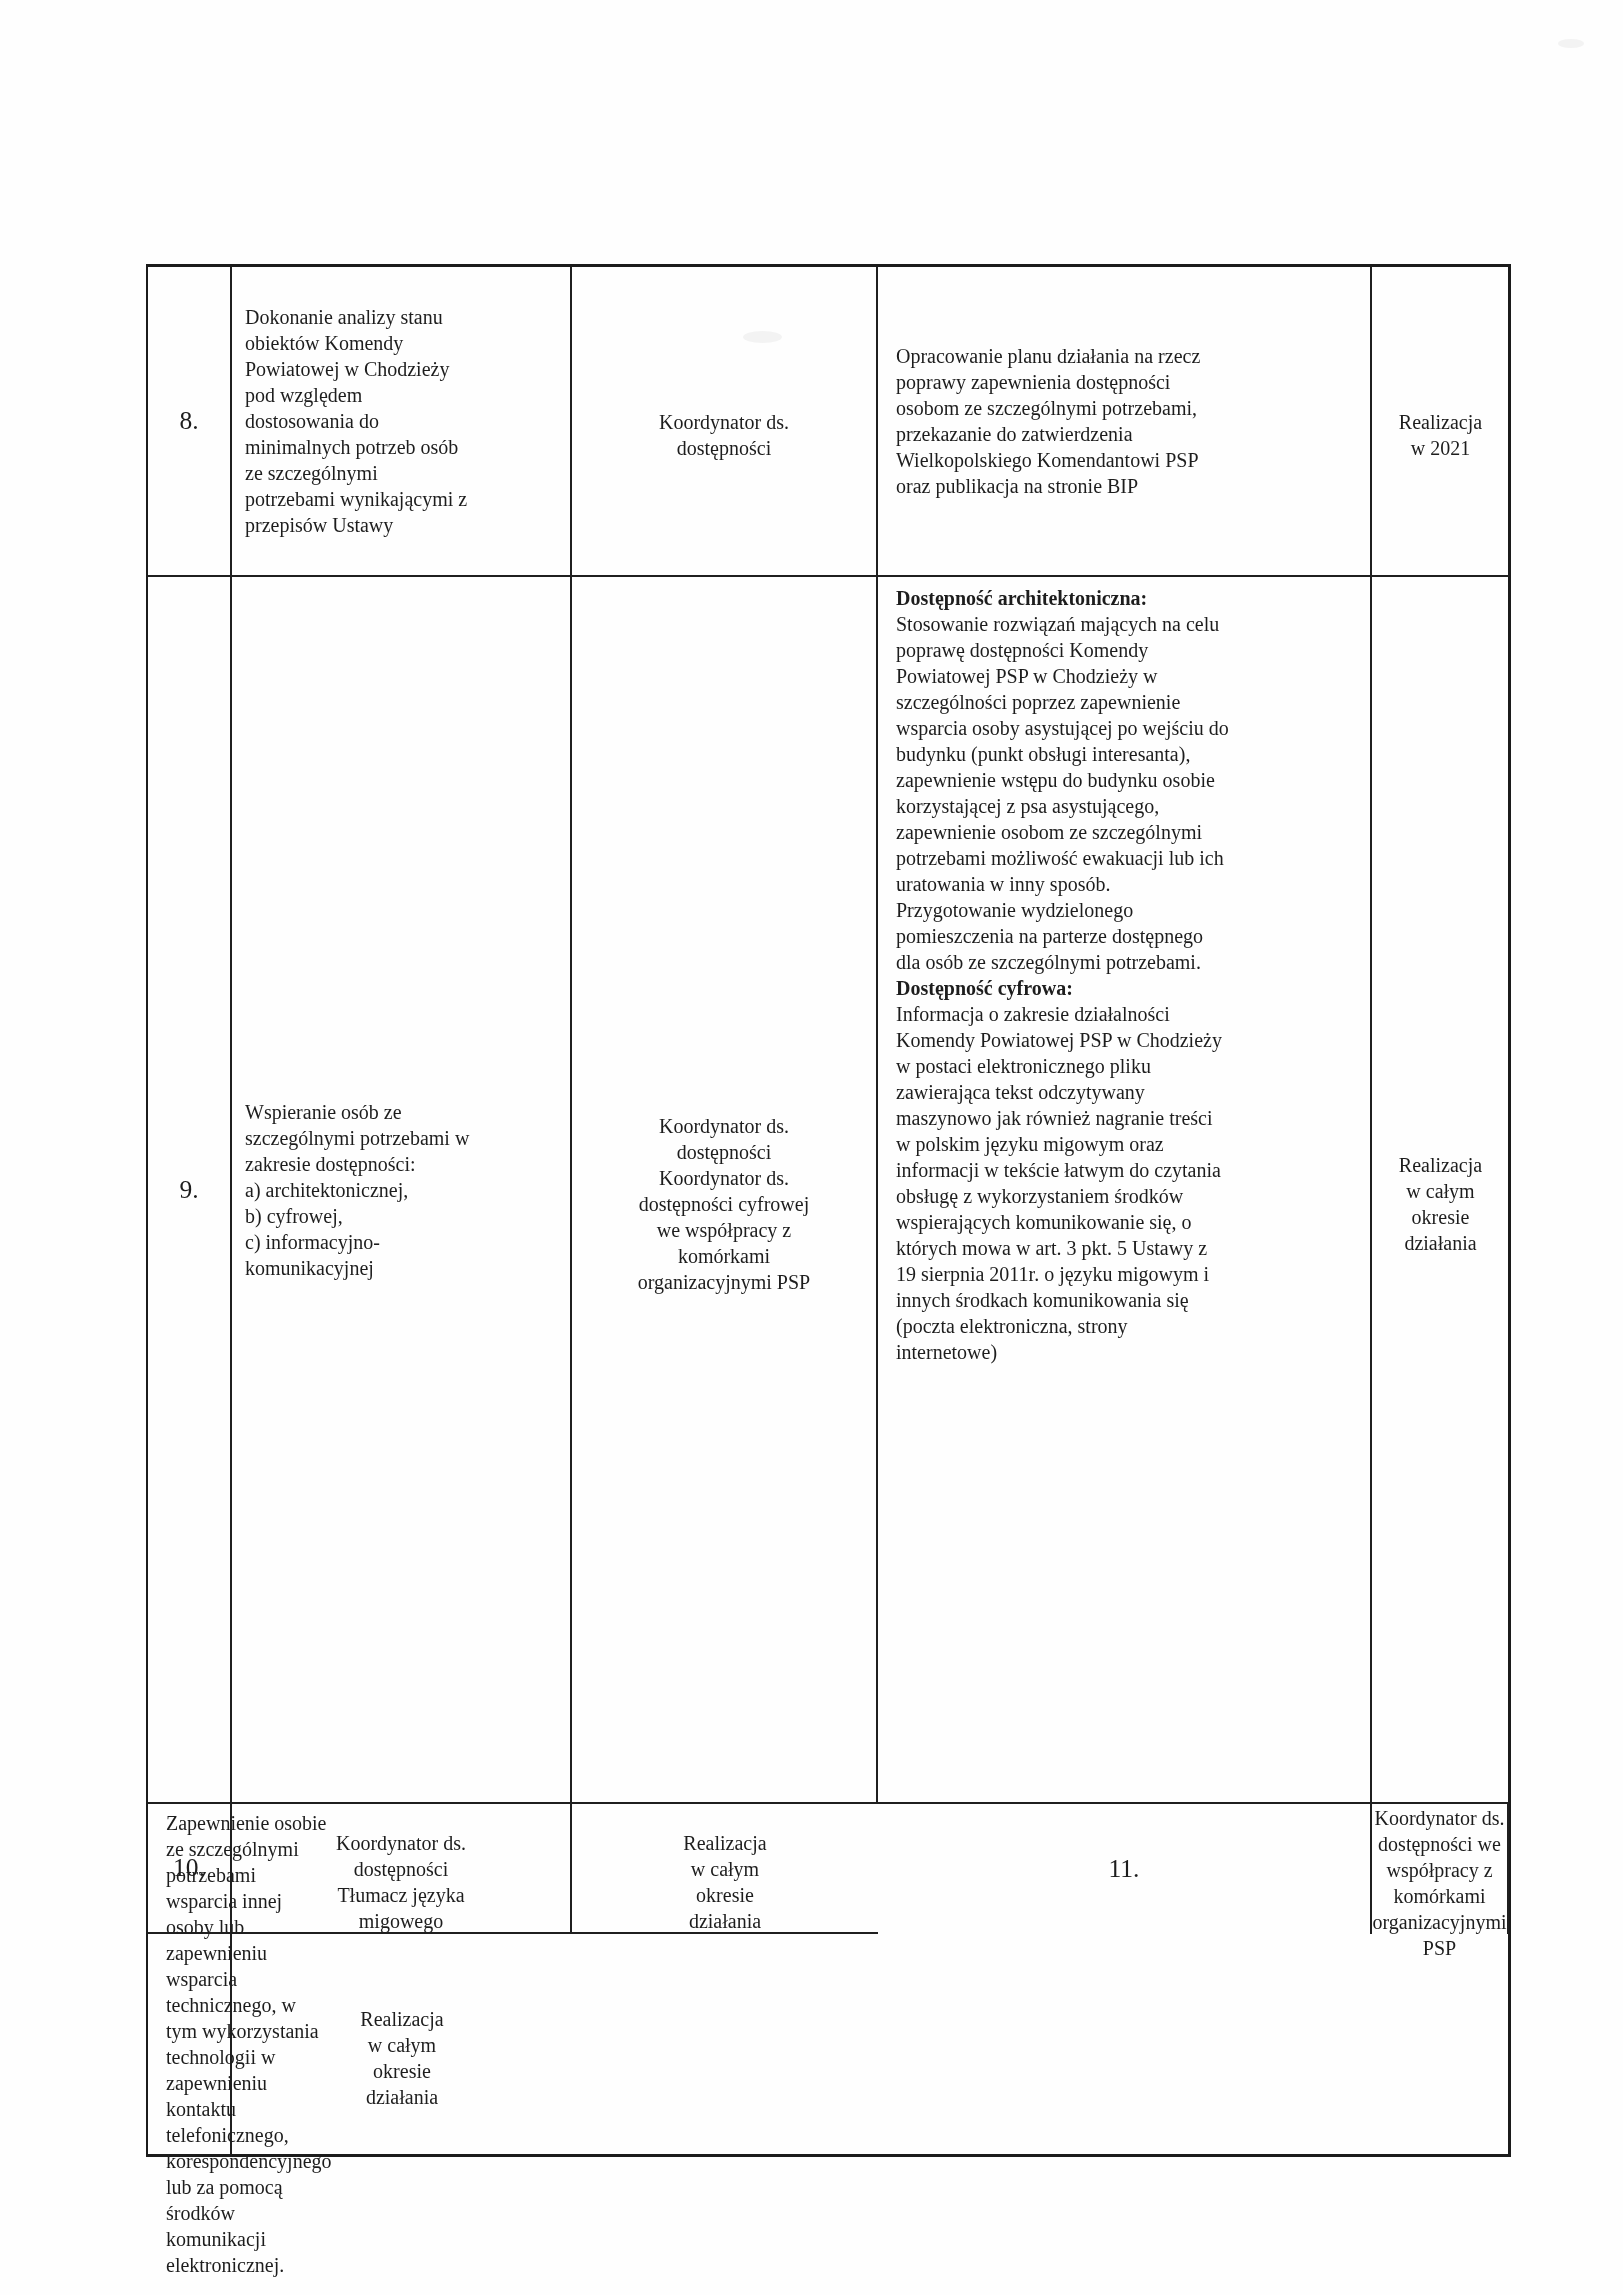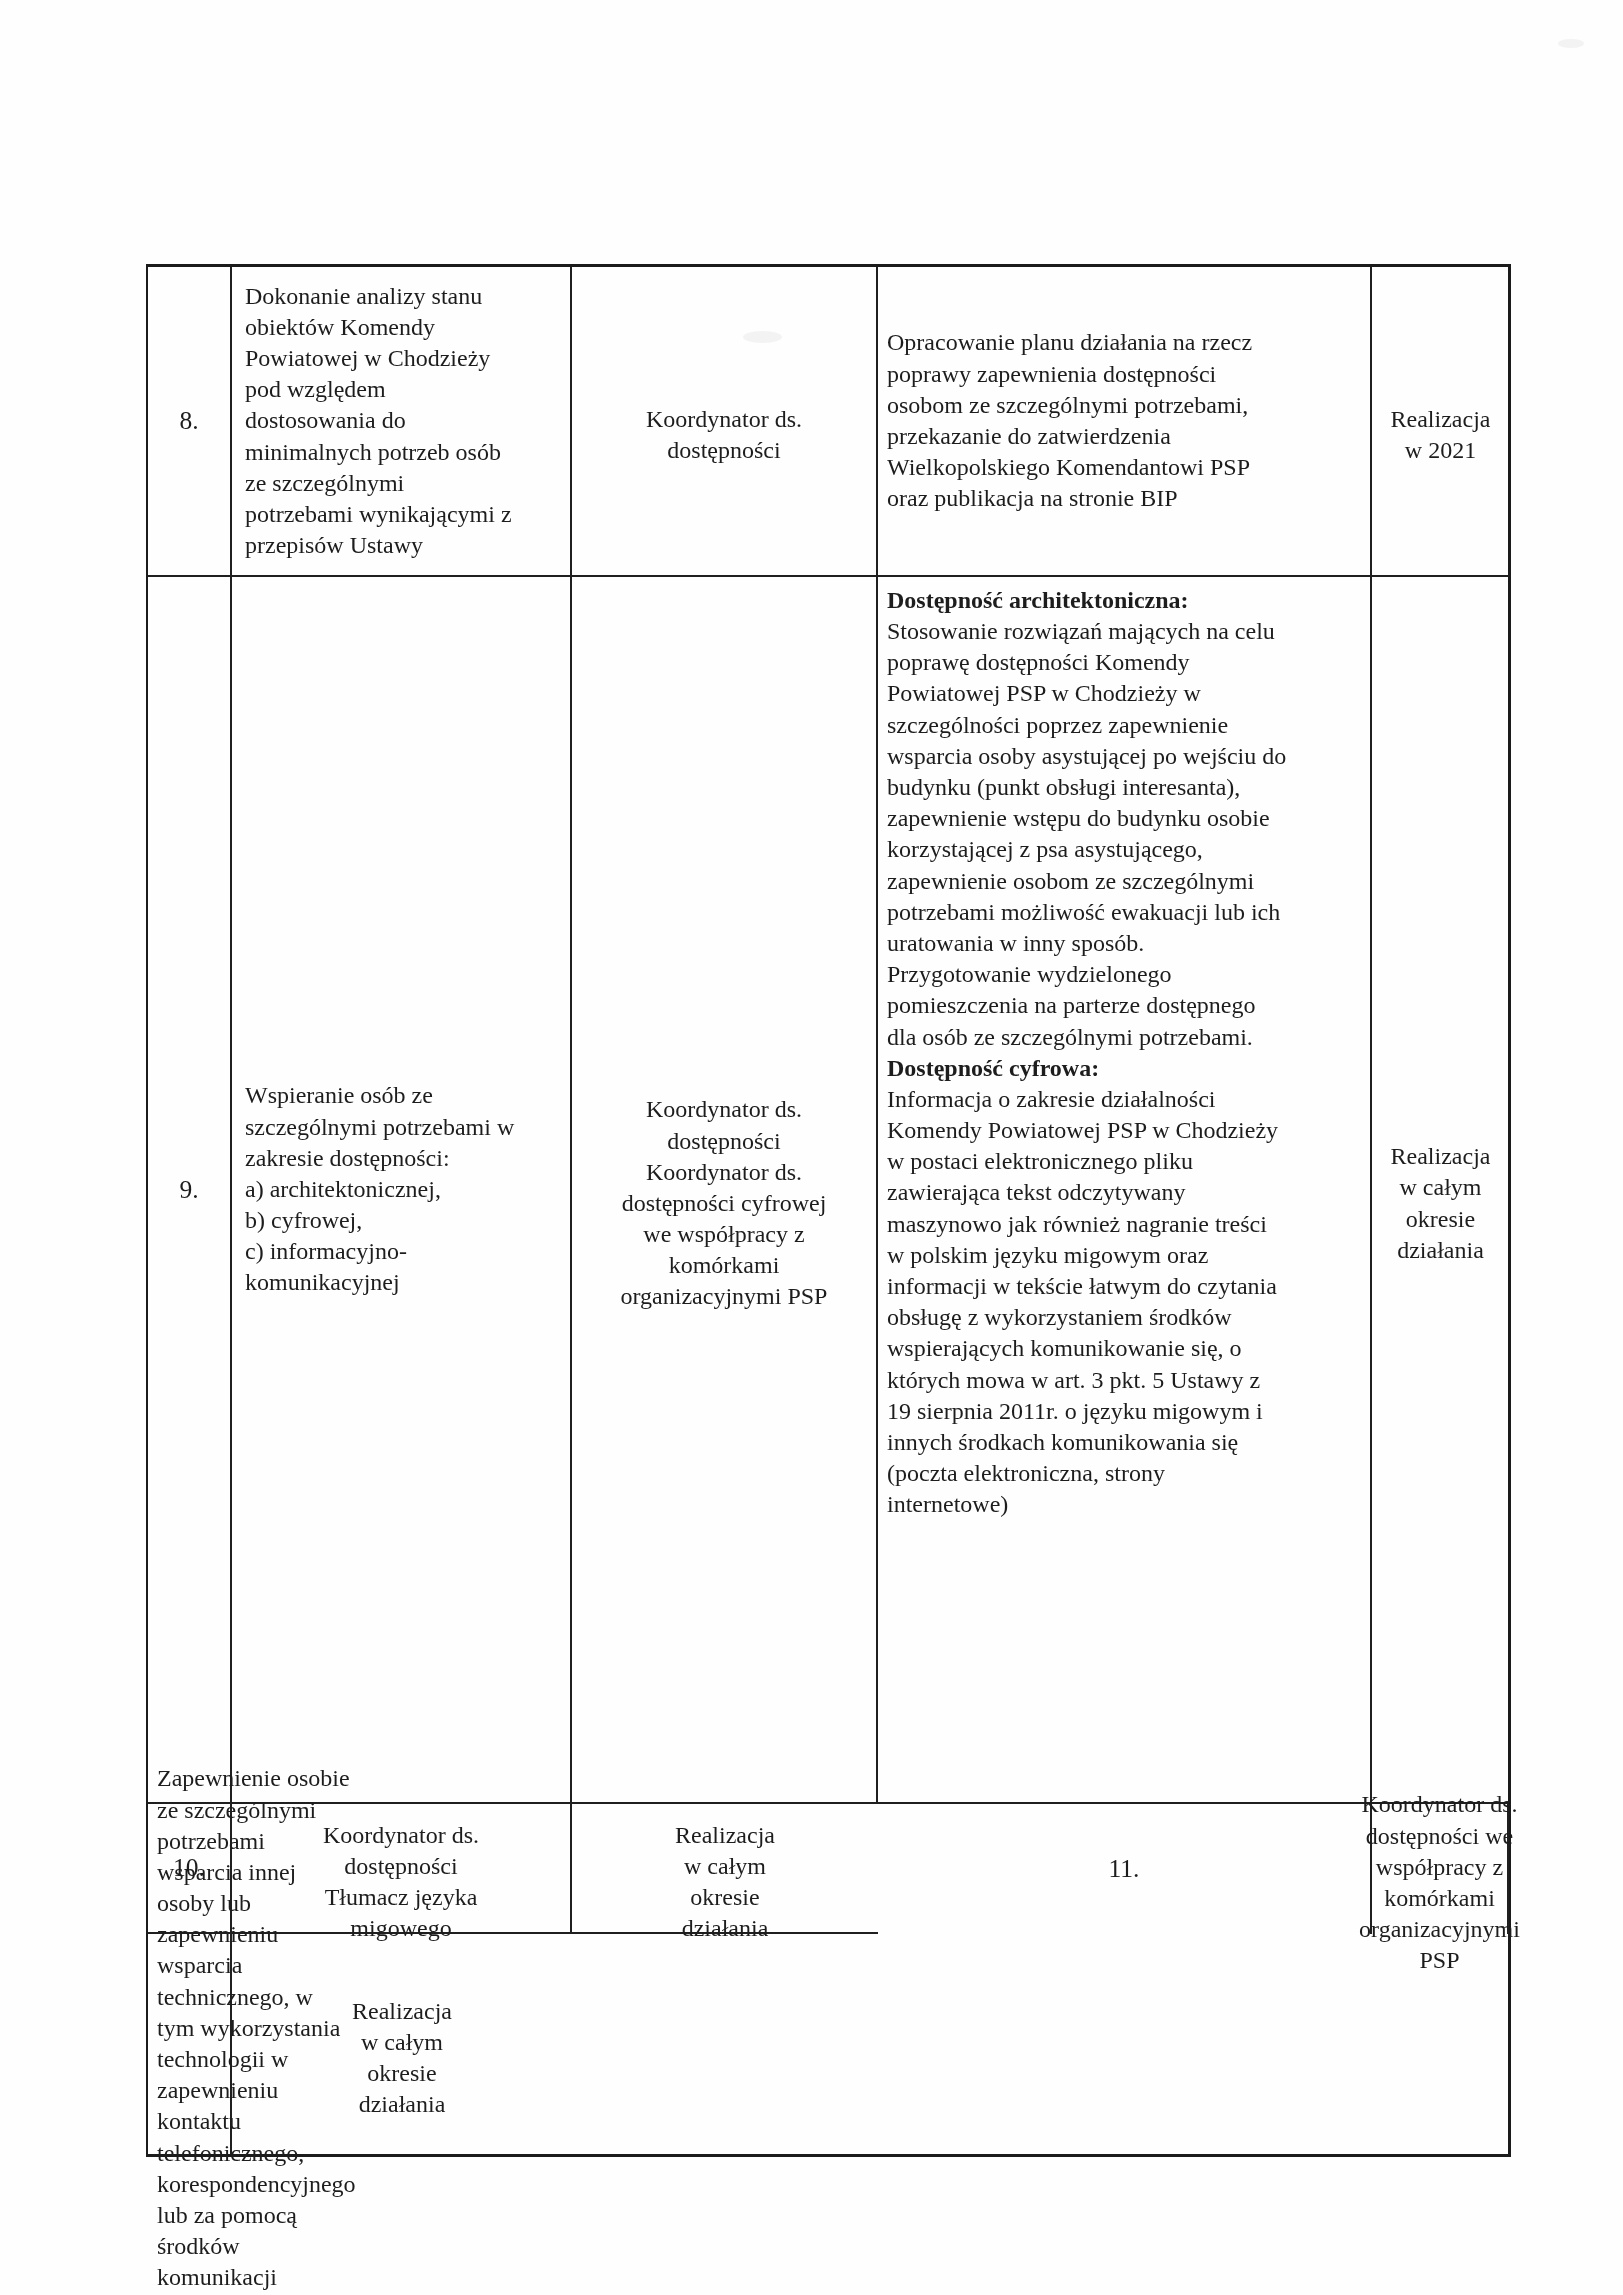--- a/index.html
+++ b/index.html
@@ -32,37 +32,37 @@
     grid-template-rows: 310px 1227px 130px 220px;
     background: #fefefe;
   }
   .cell {
     box-sizing: border-box;
     border-right: 2px solid #1f1f1f;
     border-bottom: 2.6px solid #1f1f1f;
     display: flex;
     align-items: center;
     justify-content: center;
-    font-size: 24px;
+    font-size: 20px;
     line-height: 1.3;
     overflow: visible;
   }
   .cell.last-col { border-right: none; }
   .cell.last-row { border-bottom: none; }
   .txt {
     white-space: pre-line;
   }
   .center { text-align: center; margin-top: 28px; }
   .left-cell {
     justify-content: flex-start;
     text-align: left;
   }
   .c-num { font-size: 25.5px; }
   .pad-task { padding-left: 13px; padding-right: 5.2px; }
-  .pad-details { padding-left: 9px; padding-right: 3.9px; }
+  .pad-details { padding-left: 18px; padding-right: 3.9px; }
   .top-align {
     align-items: flex-start;
     padding-top: 7.9px;
     padding-bottom: 5.2px;
   }
   .seg {
     display: block;
     white-space: pre-line;
   }
   .seg.bold { font-weight: 700; }

